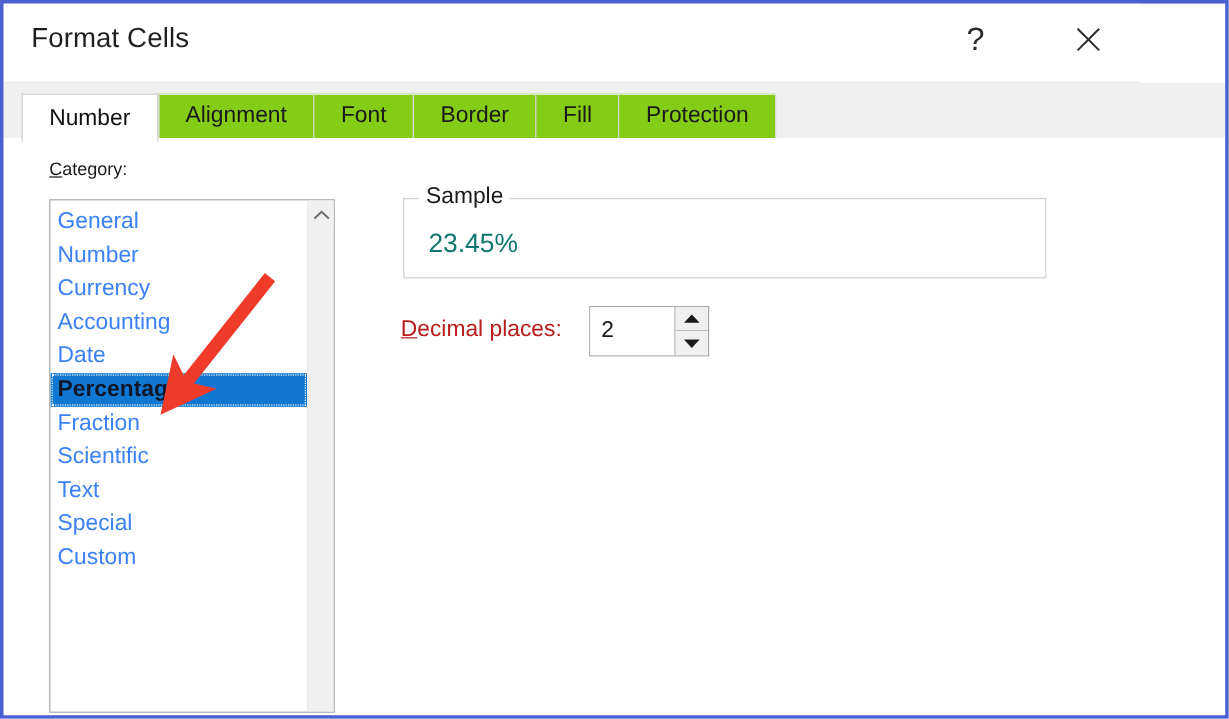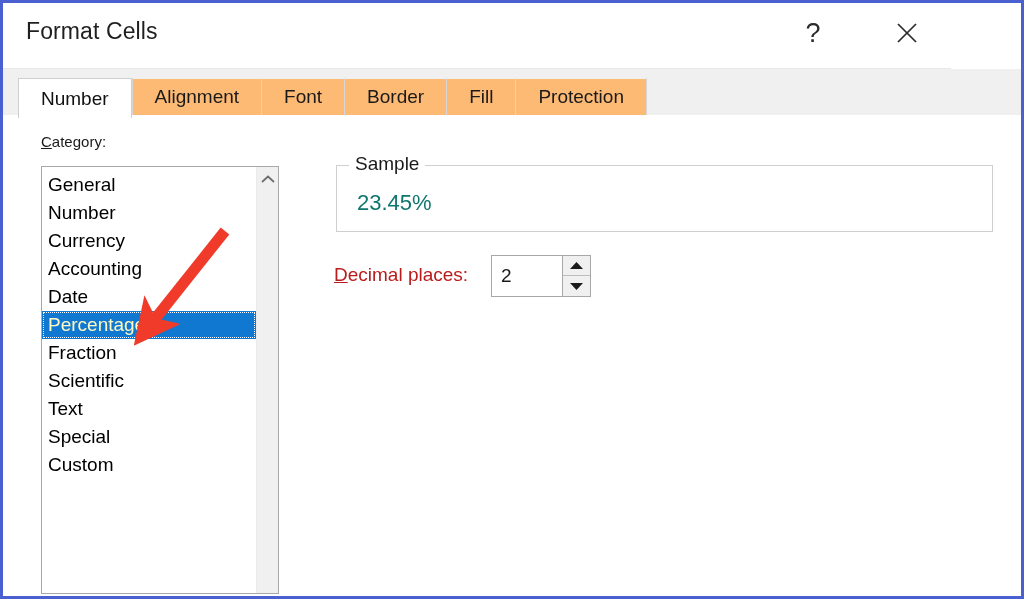--- a/index.html
+++ b/index.html
@@ -77,21 +77,21 @@
     display: flex;
     align-items: flex-end;
   }
   .tab {
     height: 37px;
     display: flex;
     align-items: center;
     justify-content: center;
     font-size: 19px;
     color: #1a1a1a;
-    background: #fdba74;
+    background: #84cc16;
     border-left: 1px solid #d6d6d6;
     border-top: 1px solid #f0f0f0;
     box-sizing: border-box;
     padding: 0 22px;
     cursor: default;
     white-space: nowrap;
   }
   .tab:first-child { border-left: 1px solid #d6d6d6; }
   .tab.active {
     background: #ffffff;
@@ -151,29 +151,30 @@
     right: 22px;
     margin: 0;
     padding: 4px 0 0 0;
     list-style: none;
   }
   .cat-item {
     height: 28px;
     line-height: 28px;
     padding-left: 6px;
     font-size: 19px;
-    color: #000000;
+    color: #3b82f6;
     white-space: nowrap;
     cursor: default;
   }
   .cat-item.selected {
     background: #1178d2;
-    color: #fef9c3;
+    color: #0f172a;
     outline: 1px dotted #ffffff;
     outline-offset: -2px;
+    font-weight: bold;
   }
 
   
   #list-scrollbar {
     position: absolute;
     right: 0;
     top: 0;
     bottom: 0;
     width: 22px;
     background: #f0f0f0;
@@ -191,21 +192,21 @@
     justify-content: center;
     background: #f0f0f0;
     cursor: default;
   }
 
   
   #sample-group {
     position: absolute;
     left: 331px;
     top: 50px;
-    width: 657px;
+    width: 536px;
     height: 67px;
     border: 1px solid #cfcfcf;
     box-sizing: border-box;
   }
   #sample-legend {
     position: absolute;
     left: 12px;
     top: -13px;
     background: #ffffff;
     padding: 0 6px;

